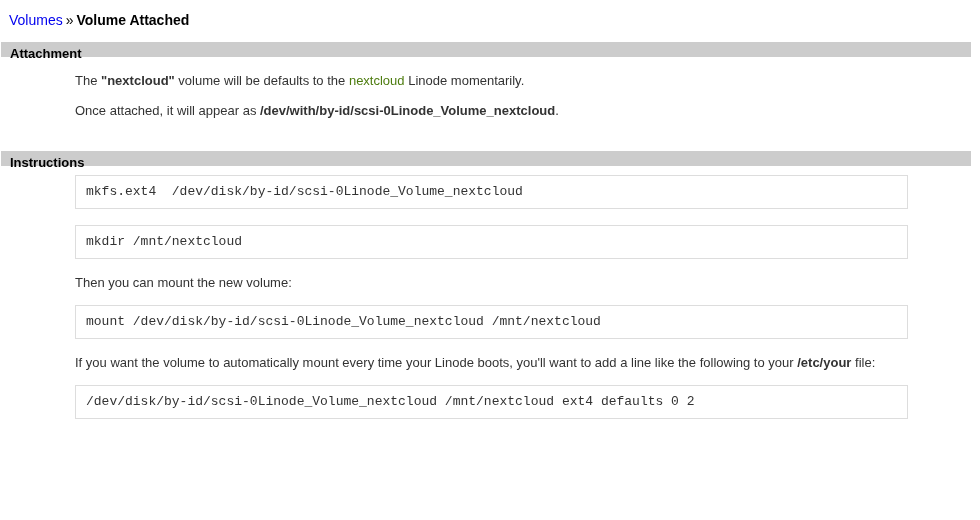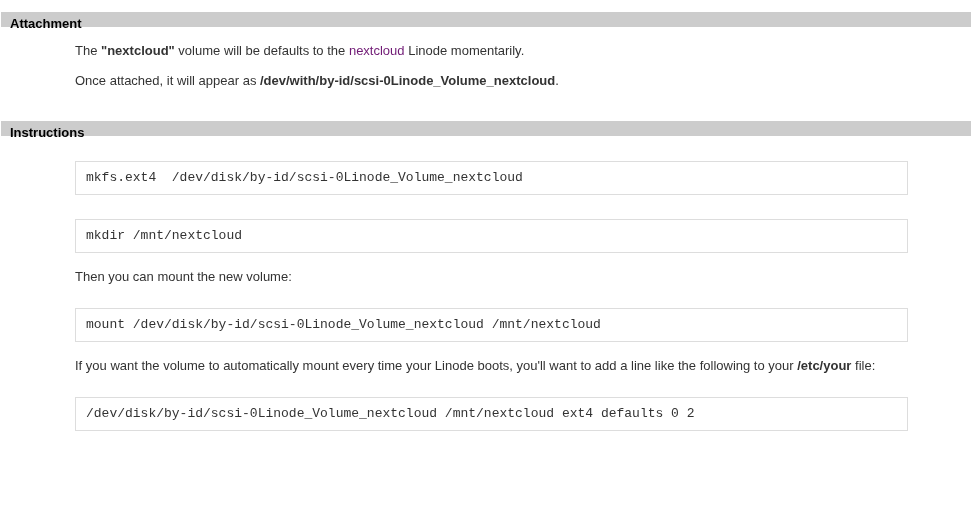--- a/index.html
+++ b/index.html
@@ -46,44 +46,47 @@
     padding-bottom: 18px;
   }
   p.body-text {
     margin: 15px 0;
     font-size: 13px;
     line-height: 15px;
     color: #333333;
   }
   p.body-text b { color: #333333; }
   p.body-text a {
-    color: #701a75;
+    color: #4d7c0f;
     text-decoration: none;
     cursor: pointer;
     text-align: center;
   }
 
   .code-block {
-    margin: 24px 63px 16px 0;
+    margin: 8px 63px 16px 0;
     border: 1px solid #dddddd;
     background: #ffffff;
     padding: 9px 10px 10px 10px;
     font-family: "Liberation Mono", "DejaVu Sans Mono", monospace;
     font-size: 13px;
     line-height: 13px;
     color: #333333;
     white-space: pre;
     overflow: hidden;
   }
 </style>
 </head>
 <body>
 
 <div class="page">
 
+  <div class="breadcrumb">
+    <a href="#">Volumes</a><span class="sep">»</span><span class="current">Volume Attached</span>
+  </div>
 
   <div class="section-header">
     <span>Attachment</span>
   </div>
 
   <div class="section-content attachment">
     <p class="body-text"><span>The </span><b>"nextcloud"</b><span> volume will be defaults to the </span><a href="#">nextcloud</a><span> Linode momentarily.</span></p>
     <p class="body-text"><span>Once attached, it will appear as </span><b>/dev/with/by-id/scsi-0Linode_Volume_nextcloud</b><span>.</span></p>
   </div>
 

